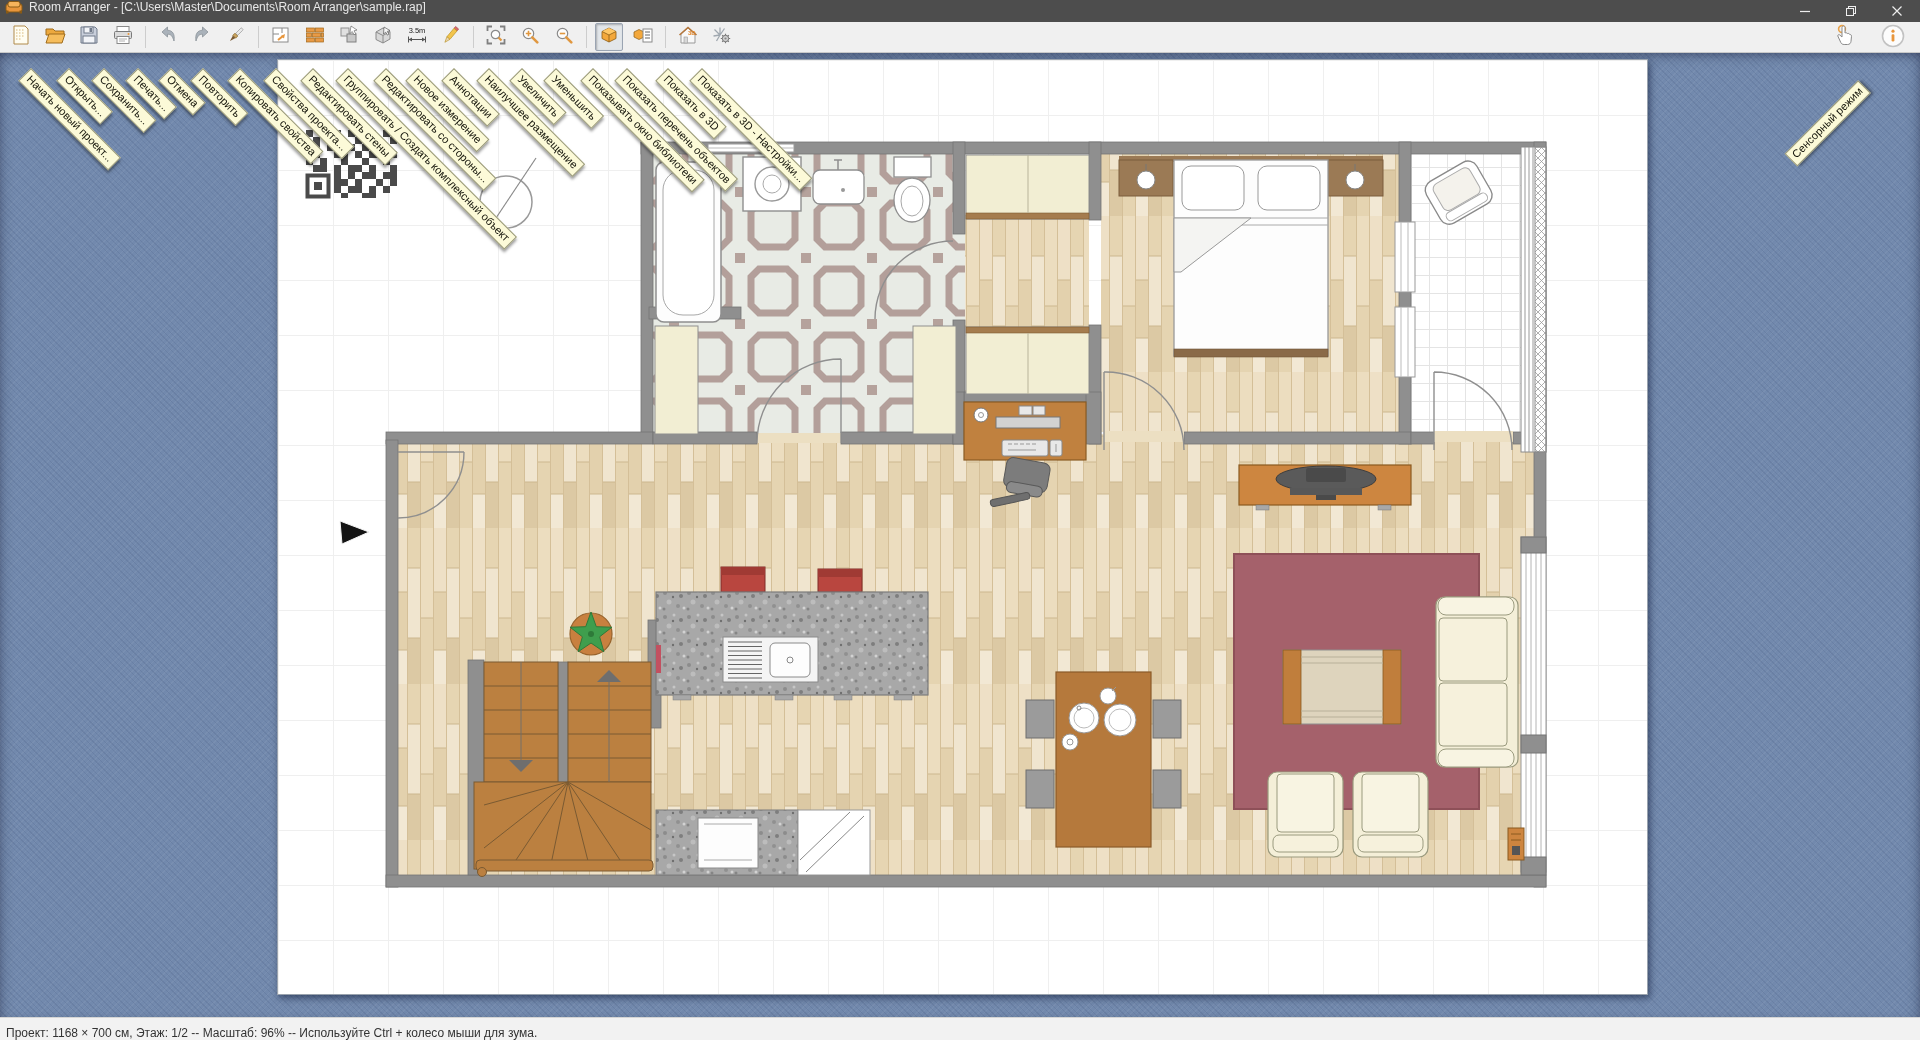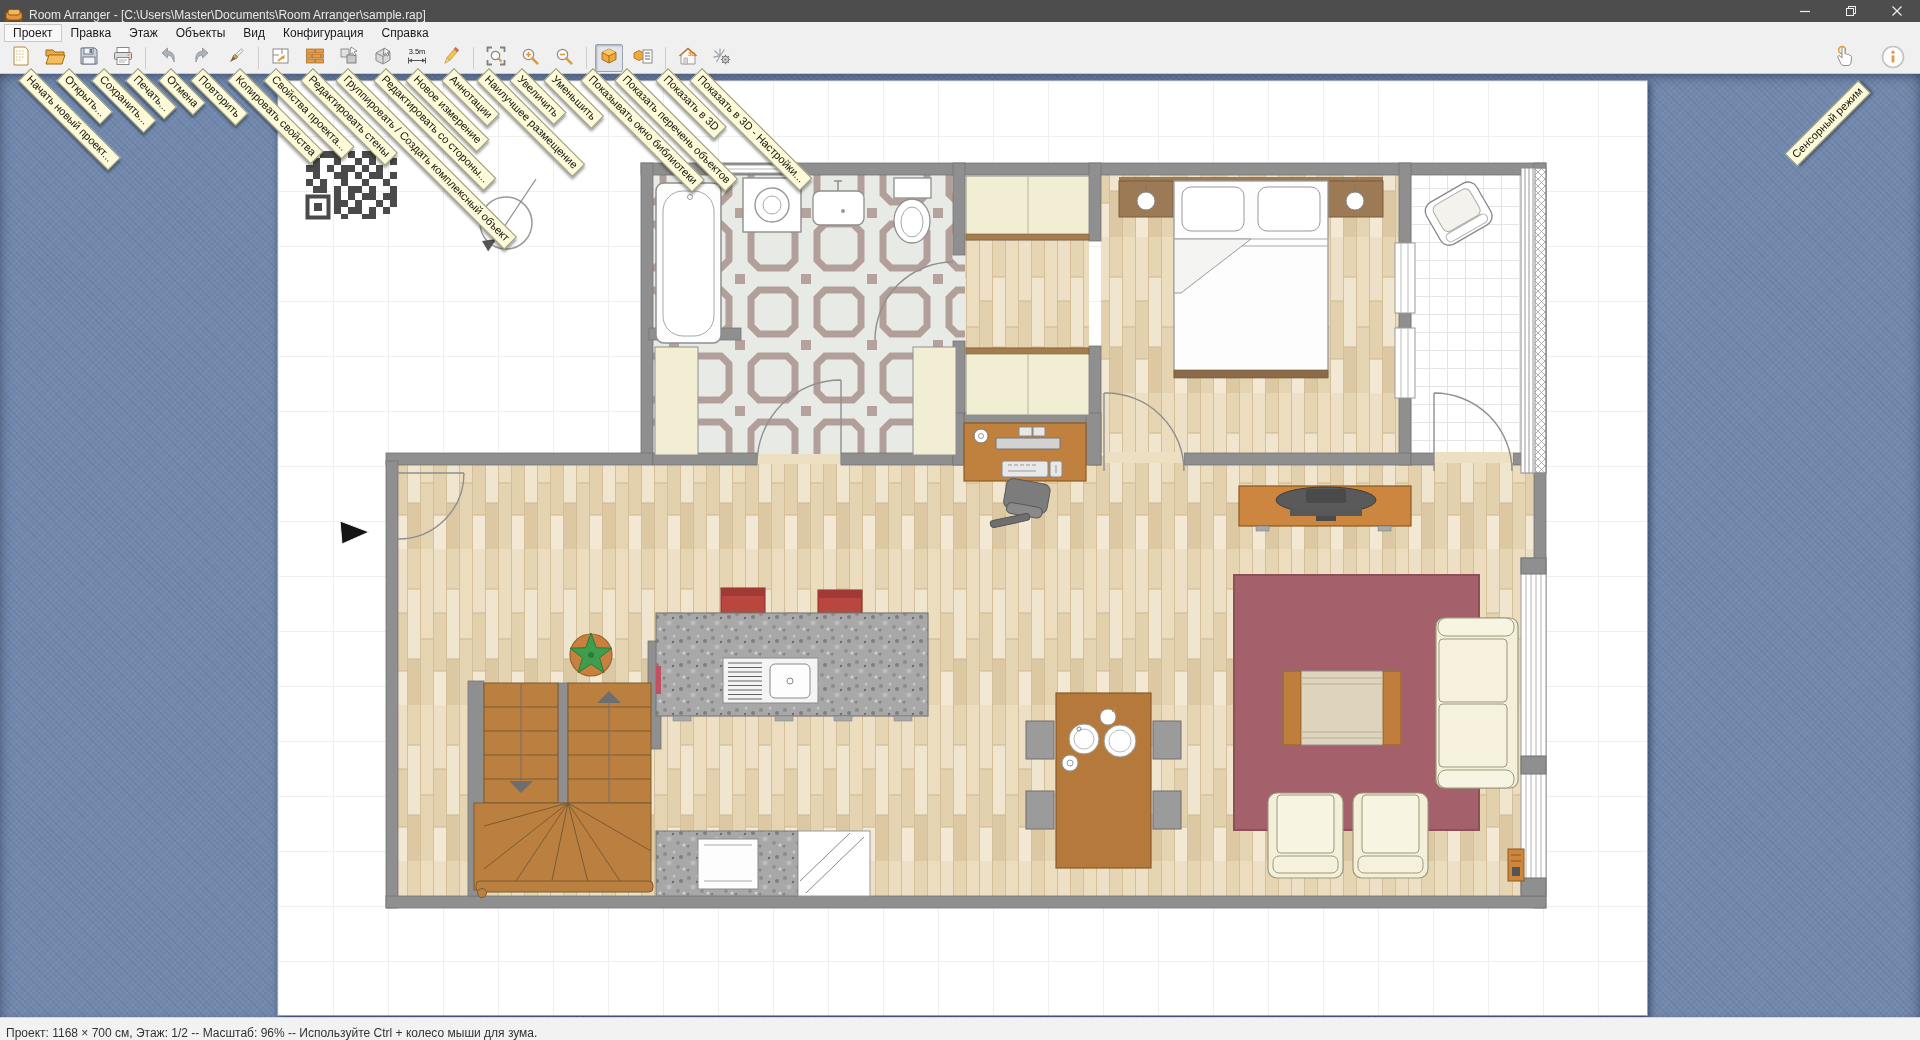--- a/index.html
+++ b/index.html
@@ -1,20 +1,20 @@
 <!DOCTYPE html>
 <html><head>
 <meta charset="utf-8">
 <style>
   html,body{margin:0;padding:0;width:1920px;height:1040px;overflow:hidden;
     font-family:"Liberation Sans",sans-serif;background:#7289ad;}
   .app{position:relative;width:1920px;height:1040px;display:flex;flex-direction:column;}
 
   
-  .titlebar{height:22px;background:#4d4d4d;display:flex;align-items:flex-end;color:#e8e8e8;
+  .titlebar{height:22px;background:#4d4d4d;display:flex;align-items:flex-start;color:#e8e8e8;
     font-size:12px;flex:0 0 auto;}
   .titlebar .appicon{margin:0 6px 0 5px;display:flex;}
   .titlebar .title{flex:1;white-space:nowrap;overflow:hidden;}
   .winbtns{display:flex;height:22px;}
   .winbtn{width:46px;height:22px;display:flex;align-items:center;justify-content:center;cursor:default;}
 
   
   .menubar{height:21px;background:#f0f0f0;display:flex;align-items:center;font-size:12px;
     color:#1a1a1a;flex:0 0 auto;padding-left:4px;}
   .menu-item{padding:2px 9px;cursor:default;}
@@ -86,29 +86,20 @@
           </svg>
         </span>
       <span class="winbtn">
           <svg width="12" height="12" viewBox="0 0 12 12">
             <path d="M1.5 1.5l9 9M10.5 1.5l-9 9" stroke="#eee" stroke-width="1.2"></path>
           </svg>
         </span>
     </div>
   </div>
 
-  <div class="menubar">
-    <span class="menu-item first">Проект</span>
-    <span class="menu-item">Правка</span>
-    <span class="menu-item">Этаж</span>
-    <span class="menu-item">Объекты</span>
-    <span class="menu-item">Вид</span>
-    <span class="menu-item">Конфигурация</span>
-    <span class="menu-item">Справка</span>
-  </div>
 
   <div class="toolbar">
     <span class="tbtn">
         <span><svg width="22" height="22" viewBox="0 0 22 22">
             <path d="M4 2h11l3 3v15H4z" fill="#fffdf2" stroke="#b08a4a"></path>
             <path d="M6 6h8M6 9h8M6 12h8M6 15h5" stroke="#d8b878" stroke-width="1" stroke-dasharray="1.5 1.5" fill="none"></path>
           </svg></span>
       </span>
     <span class="tbtn">
         <span><svg width="22" height="22" viewBox="0 0 22 22">

